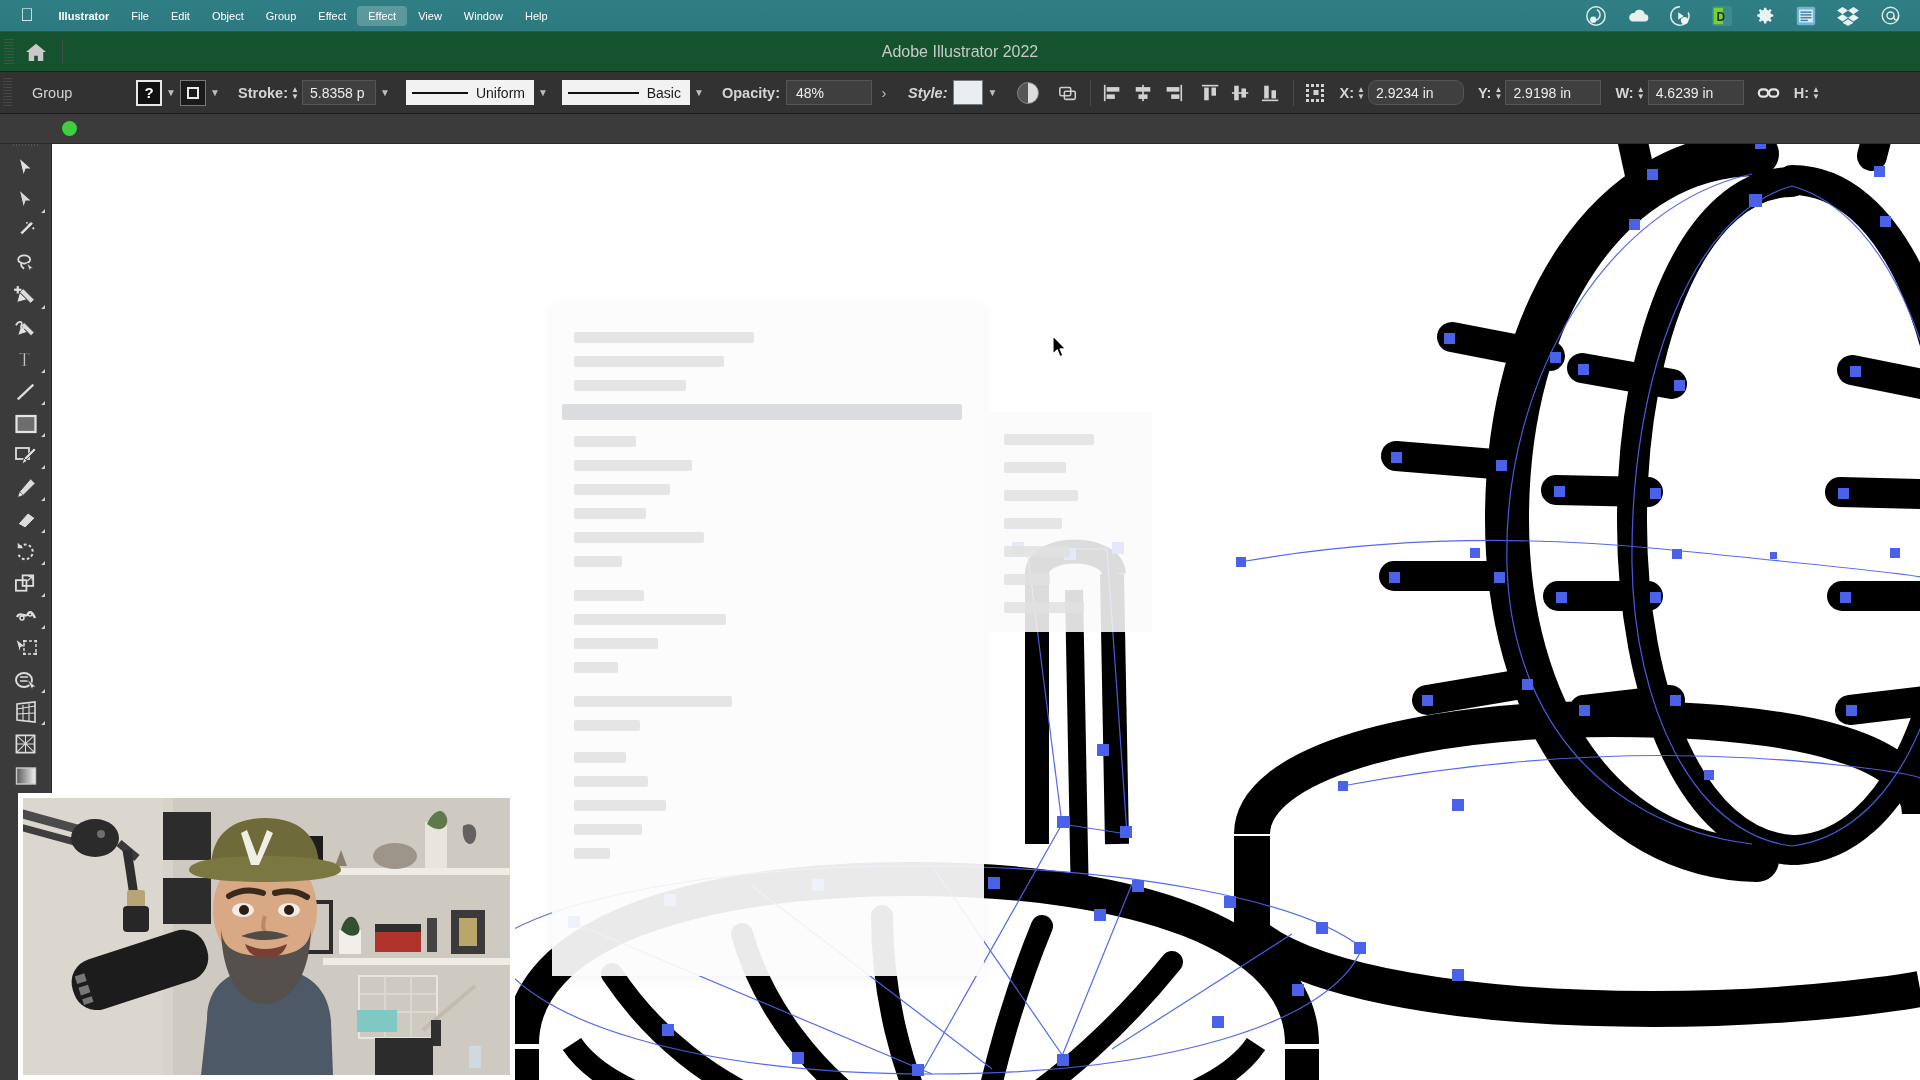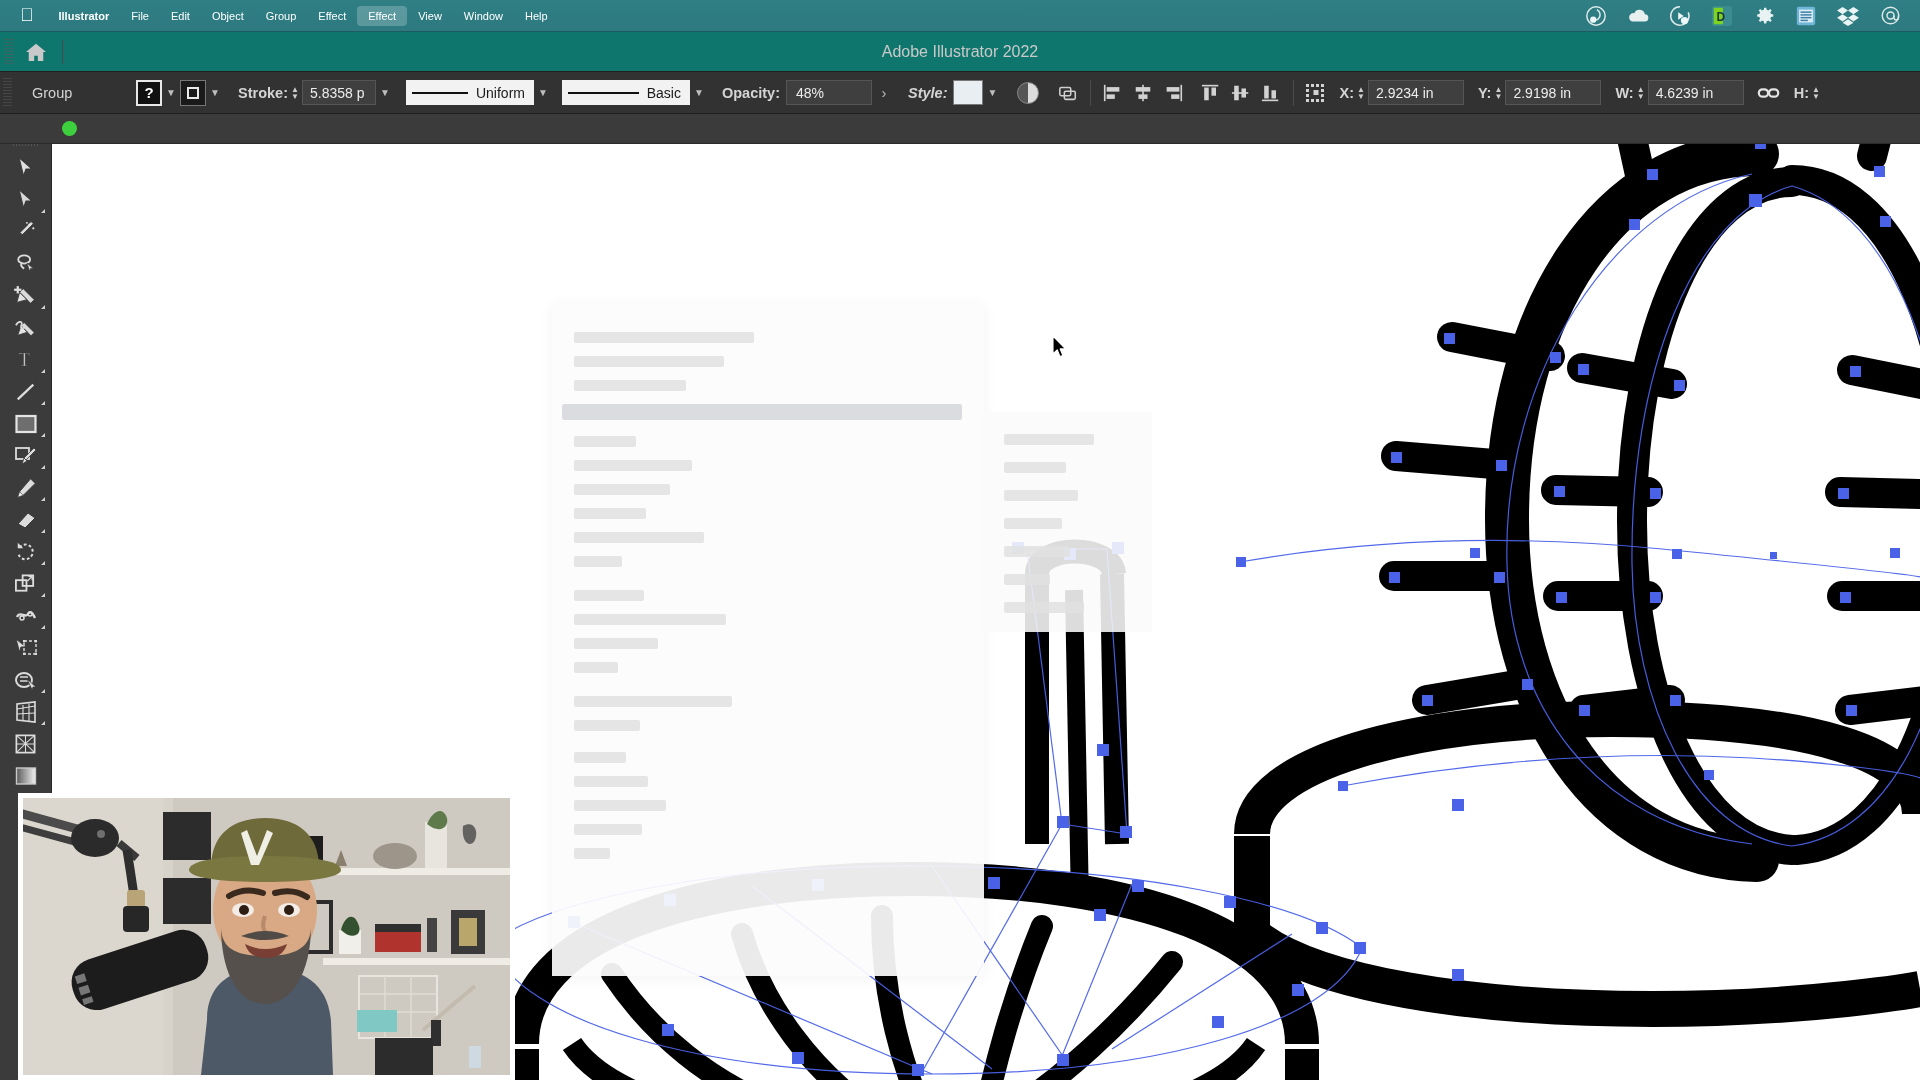--- a/index.html
+++ b/index.html
@@ -28,21 +28,21 @@
     cursor:default; white-space:nowrap;
   }
   .mb-item.strong { font-weight:bold; }
   .mb-item.active { background:rgba(255,255,255,0.22); }
   .mb-right { margin-left:auto; display:flex; align-items:center; gap:2px; padding-right:4px; }
   .mb-icon { width:40px; height:32px; display:flex; align-items:center; justify-content:center; cursor:default; }
 
   
   #apptitlebar {
     position:absolute; top:32px; left:0; width:1920px; height:40px;
-    background:#0f766e; display:flex; align-items:center;
+    background:#14532d; display:flex; align-items:center;
     border-bottom:1px solid #202020; z-index:50;
   }
   .grip { width:10px; height:26px; margin-left:4px;
     background:repeating-linear-gradient(180deg,#5a5a5a 0 1px,transparent 1px 3px);
     opacity:.55; }
   .home-btn { width:44px; height:40px; display:flex; align-items:center; justify-content:center; cursor:pointer;}
   .vdiv { width:1px; height:24px; background:#4a4a4a; margin:0 4px; }
   #apptitle {
     position:absolute; left:0; right:0; text-align:center;
     color:#c9c9c9; font-size:16px; pointer-events:none;
@@ -357,21 +357,21 @@
           <rect x="17" y="17" width="3" height="3"></rect>
         </g>
       </svg>
   </div>
 
   <div class="cb-label b" style="margin-left:8px;">X:</div>
   <div class="spin">
       <span>▲</span>
       <span>▼</span>
     </div>
-  <div class="numfield" style="min-width:96px;">2.9234 in</div>
+  <div class="numfield" style="min-width:96px;border-radius:9px;">2.9234 in</div>
 
   <div class="cb-label b" style="margin-left:14px;">Y:</div>
   <div class="spin">
       <span>▲</span>
       <span>▼</span>
     </div>
   <div class="numfield" style="min-width:96px;">2.9198 in</div>
 
   <div class="cb-label b" style="margin-left:14px;">W:</div>
   <div class="spin">

